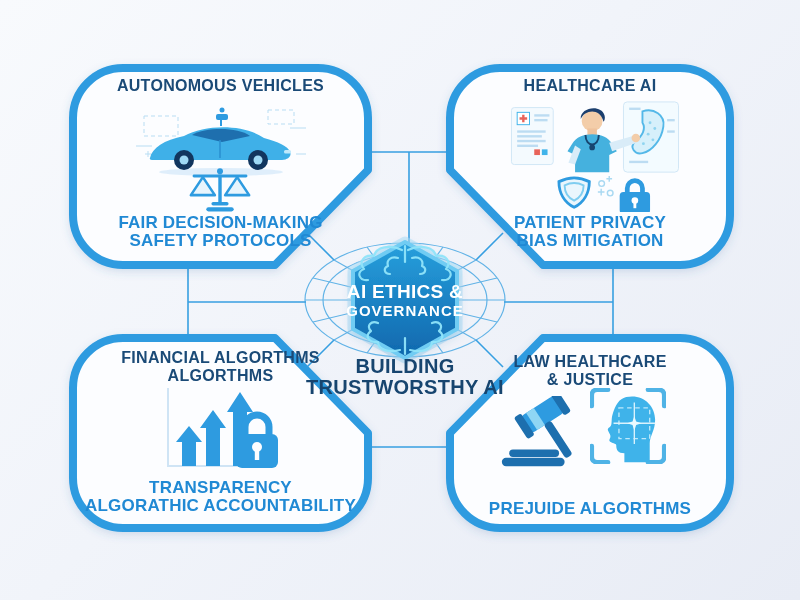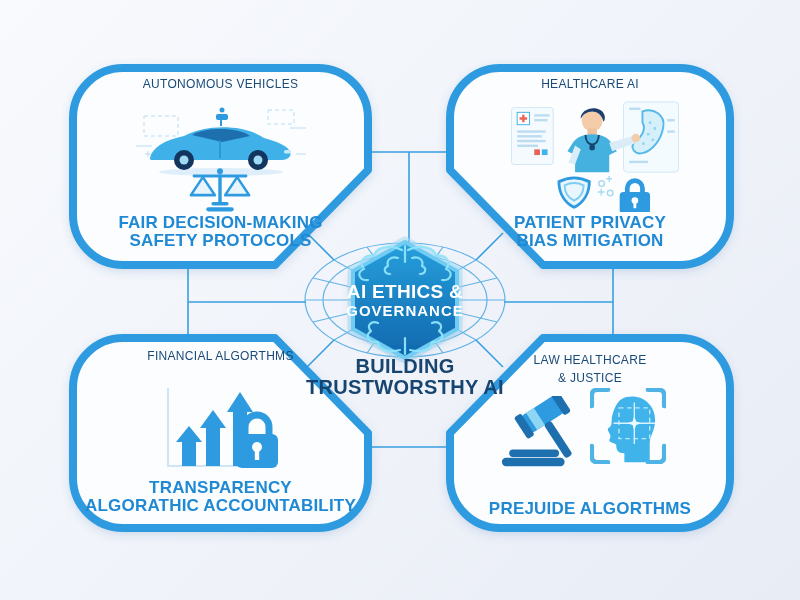--- a/index.html
+++ b/index.html
@@ -3,21 +3,21 @@
 <meta charset="utf-8">
 <style>
   html,body{margin:0;padding:0;background:#e9edf6;}
   .stage{
     position:relative;width:800px;height:600px;overflow:hidden;
     background:linear-gradient(135deg,#f8fafd 0%,#f1f4fa 45%,#e8ecf5 100%);
     font-family:"Liberation Sans",sans-serif;
   }
   .stage svg.base{position:absolute;left:0;top:0;}
   .txt{position:absolute;text-align:center;}
-  .panel-title{font-size:12px;font-weight:normal;color:#1a4a77;letter-spacing:.3px;}
+  .panel-title{font-size:16px;font-weight:bold;color:#1a4a77;letter-spacing:.3px;}
   .panel-item{font-size:17px;font-weight:bold;color:#2089d4;letter-spacing:.2px;}
   .hex-l1{font-size:19px;font-weight:bold;color:#ffffff;letter-spacing:.3px;}
   .hex-l2{font-size:15px;font-weight:bold;color:#ffffff;letter-spacing:1px;}
   .caption{font-size:20px;font-weight:bold;color:#17456f;line-height:21px;letter-spacing:.3px;}
   .icon-abs{position:absolute;}
 </style>
 </head>
 <body>
 
 <div class="stage">
@@ -201,20 +201,21 @@
   <div class="txt panel-item" style="left:450px;top:231px;width:280px;">BIAS MITIGATION</div>
 
   <div class="txt hex-l1" style="left:330px;top:281px;width:150px;">AI ETHICS &amp;</div>
   <div class="txt hex-l2" style="left:330px;top:302px;width:150px;">GOVERNANCE</div>
   <div class="txt caption" style="left:285px;top:356px;width:240px;">
     <div>BUILDING</div>
     <div>TRUSTWORSTHY AI</div>
   </div>
 
   <div class="txt panel-title" style="left:73px;top:349px;width:295px;">FINANCIAL ALGORTHMS</div>
+  <div class="txt panel-title" style="left:73px;top:367px;width:295px;">ALGORTHMS</div>
 
   <svg class="icon-abs" style="left:152px;top:382px;" width="140" height="96" viewBox="0 0 140 96">
     <path d="M 16,6 V 84 H 96" stroke="#cfe4f5" stroke-width="2" fill="none"></path>
     <g fill="#2e9be0">
       <path d="M 30,60 H 24 L 37,44 L 50,60 H 44 V 84 H 30 Z"></path>
       <path d="M 54,46 H 48 L 61,28 L 74,46 H 68 V 84 H 54 Z"></path>
       <path d="M 81,30 H 75 L 88,10 L 101,30 H 95 V 84 H 81 Z"></path>
     </g>
     <g>
       <path d="M 93,52 V 45 A 12,12 0 0 1 117,45 V 52" stroke="#2e9be0" stroke-width="7" fill="none"></path>

